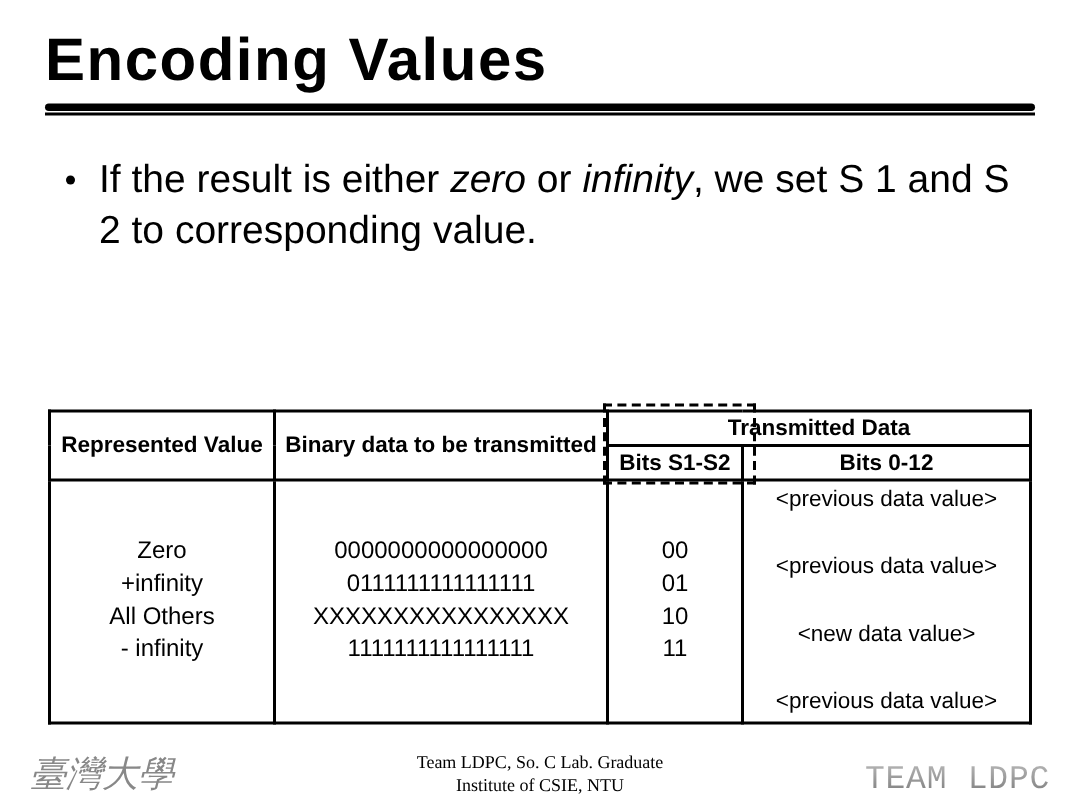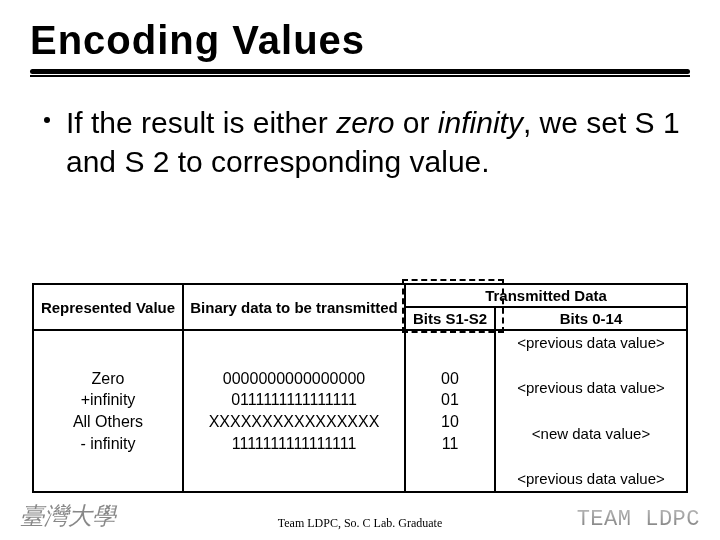--- a/index.html
+++ b/index.html
@@ -54,21 +54,21 @@
   .bullet-dot {
     width: 6px;
     height: 6px;
     background: #000;
     border-radius: 50%;
     margin-top: 14px;
     margin-right: 16px;
     flex: 0 0 auto;
   }
   .bullet-text {
-    font-size: 30px;
+    font-size: 26px;
     line-height: 1.3;
     color: #000;
   }
   .bullet-text .italic { font-style: italic; }
 
   .table-wrap {
     margin-top: 102px;
     padding: 0 2px;
   }
   table.enc {
@@ -173,21 +173,21 @@
           <col class="col-b015">
       </colgroup>
       <thead>
         <tr>
           <th rowspan="2">Represented Value</th>
           <th rowspan="2">Binary data to be transmitted</th>
           <th colspan="2">Transmitted Data</th>
         </tr>
         <tr>
           <th>Bits S1-S2</th>
-          <th>Bits 0-14</th>
+          <th>Bits 0-12</th>
         </tr>
       </thead>
       <tbody>
         <tr>
           <td>
             <div class="cellstack">
               <span>Zero</span>
               <span>+infinity</span>
               <span>All Others</span>
               <span>- infinity</span>
@@ -218,20 +218,21 @@
             </div>
           </td>
         </tr>
       </tbody>
     </table>
     <div class="highlight-box" style="left:372px; top:-4px; width:102px; height:54px;"></div>
   </div>
 
   <div class="footer-center">
     <div>Team LDPC, So. C Lab. Graduate</div>
+    <div>Institute of CSIE, NTU</div>
   </div>
 
   <div class="footer">
     <div class="logo-left">臺灣大學</div>
     <div class="logo-right">TEAM LDPC</div>
   </div>
 
 </div>
 
 </body></html>

